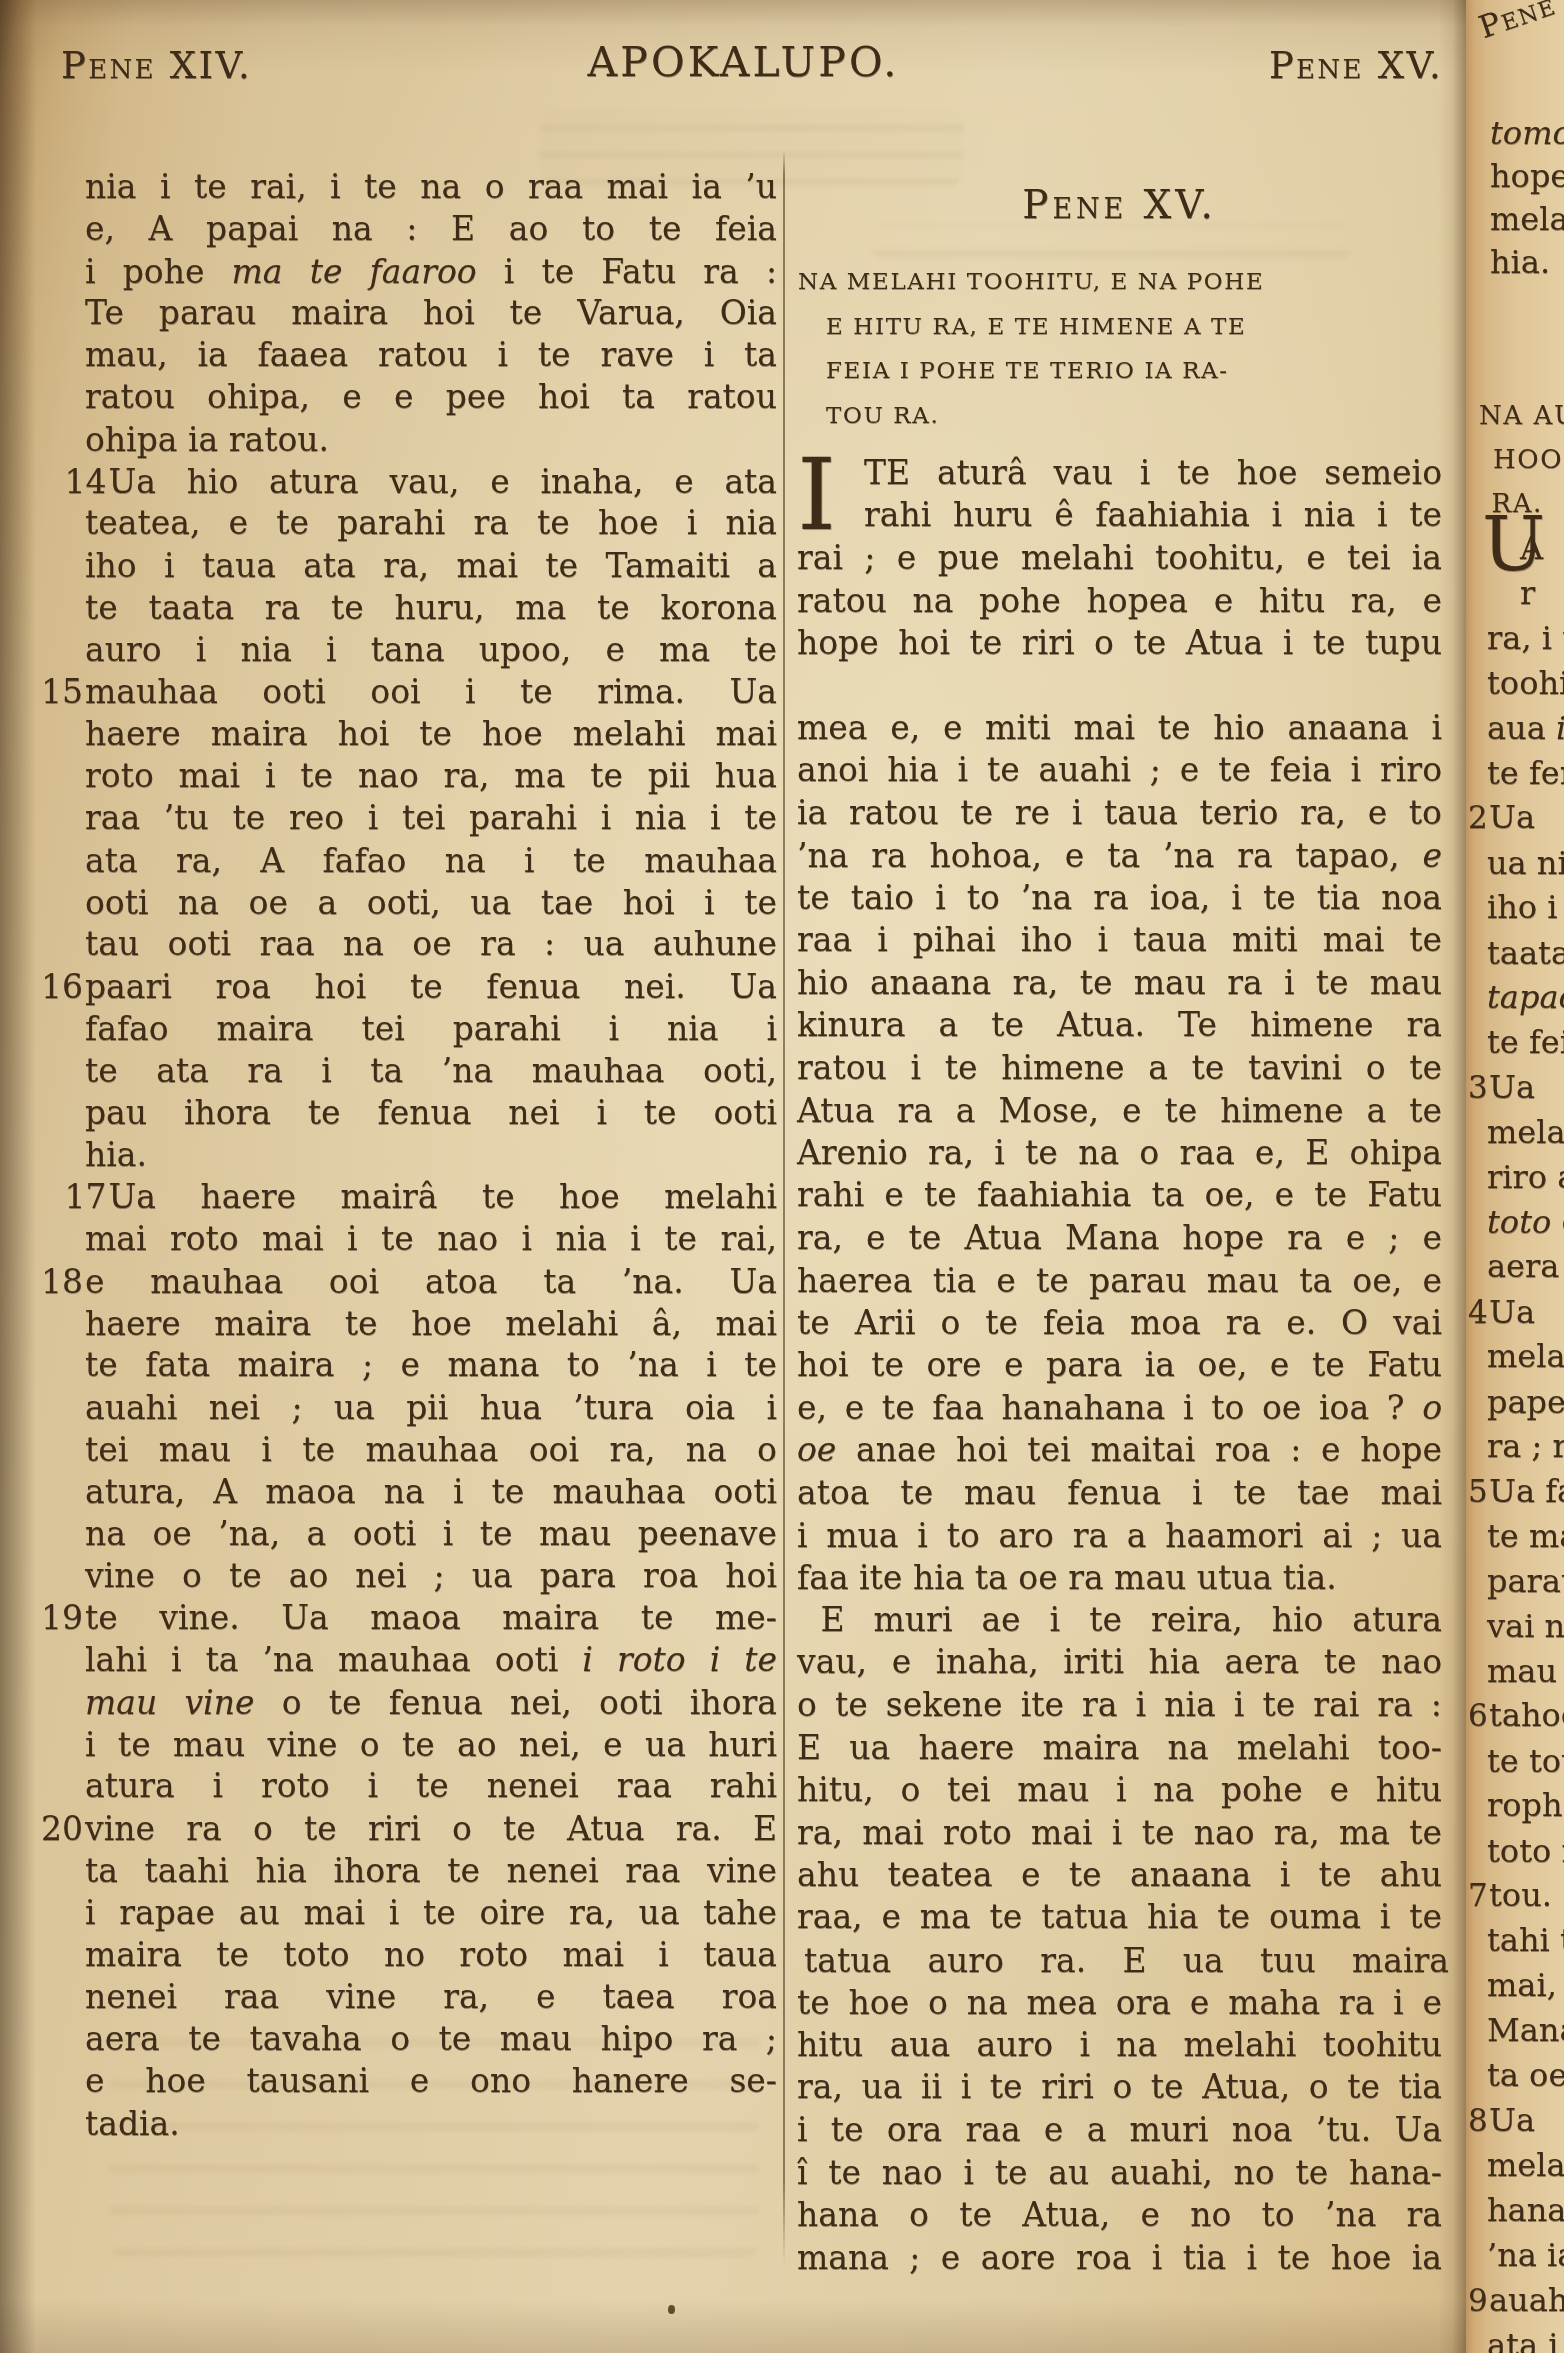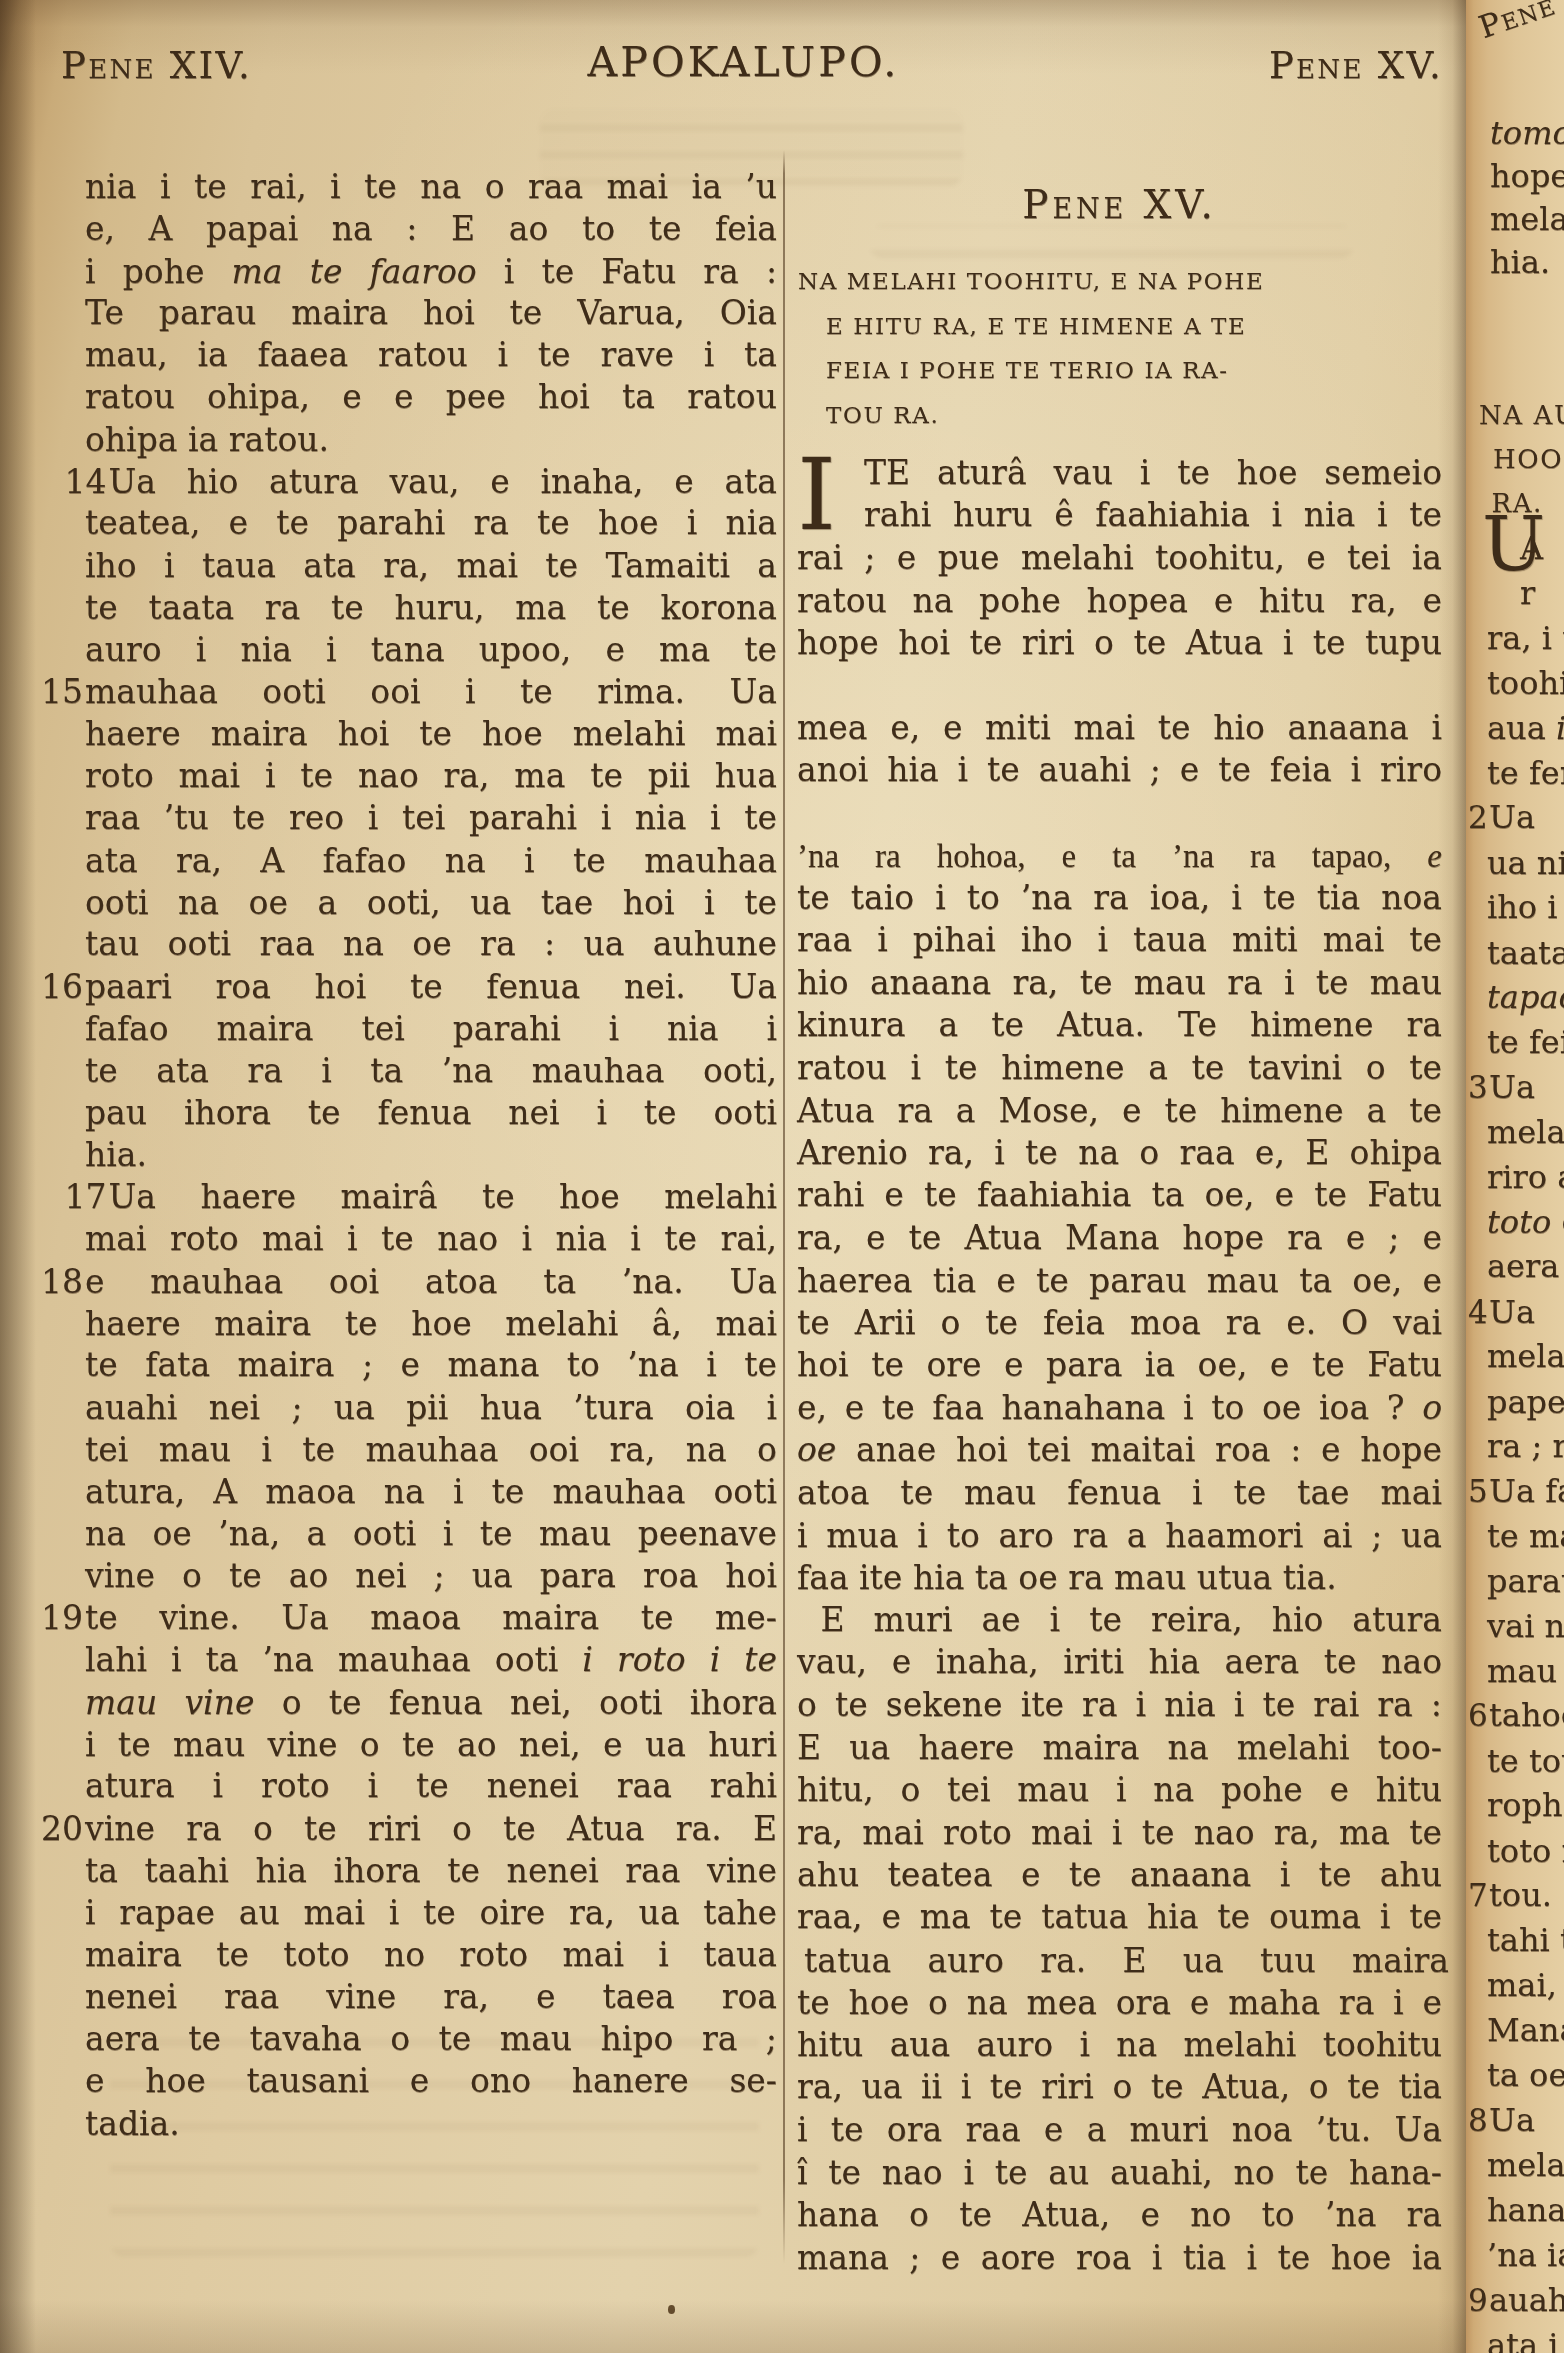--- a/index.html
+++ b/index.html
@@ -133,21 +133,22 @@
     </div>
   <div class="dropcap-main">I</div>
   <div id="right-lines" class="col">
       <div class="line dc" style="top: 0px;">TE aturâ vau i te hoe semeio</div>
       <div class="line dc" style="top: 42px;">rahi huru ê faahiahia i nia i te</div>
       <div class="line" style="top: 85px;">rai ; e pue melahi toohitu, e tei ia</div>
       <div class="line" style="top: 128px;">ratou na pohe hopea e hitu ra, e</div>
       <div class="line" style="top: 170px;">hope hoi te riri o te Atua i te tupu</div>
       <div class="line" style="top: 255px;">mea e, e miti mai te hio anaana i</div>
       <div class="line" style="top: 297px;">anoi hia i te auahi ; e te feia i riro</div>
-      <div class="line" style="top: 383px; font-family: Liberation Serif, serif;">’na ra hohoa, e ta ’na ra tapao, <i>e</i></div>
+      <div class="line" style="top: 340px;">ia ratou te re i taua terio ra, e to</div>
+      <div class="line" style="top: 383px;">’na ra hohoa, e ta ’na ra tapao, <i>e</i></div>
       <div class="line" style="top: 425px;">te taio i to ’na ra ioa, i te tia noa</div>
       <div class="line" style="top: 467px;">raa i pihai iho i taua miti mai te</div>
       <div class="line" style="top: 510px;">hio anaana ra, te mau ra i te mau</div>
       <div class="line" style="top: 552px;">kinura a te Atua. Te himene ra<span class="vnum">3</span></div>
       <div class="line" style="top: 595px;">ratou i te himene a te tavini o te</div>
       <div class="line" style="top: 638px;">Atua ra a Mose, e te himene a te</div>
       <div class="line" style="top: 680px;">Arenio ra, i te na o raa e, E ohipa</div>
       <div class="line" style="top: 722px;">rahi e te faahiahia ta oe, e te Fatu</div>
       <div class="line" style="top: 765px;">ra, e te Atua Mana hope ra e ; e</div>
       <div class="line" style="top: 808px;">haerea tia e te parau mau ta oe, e</div>

